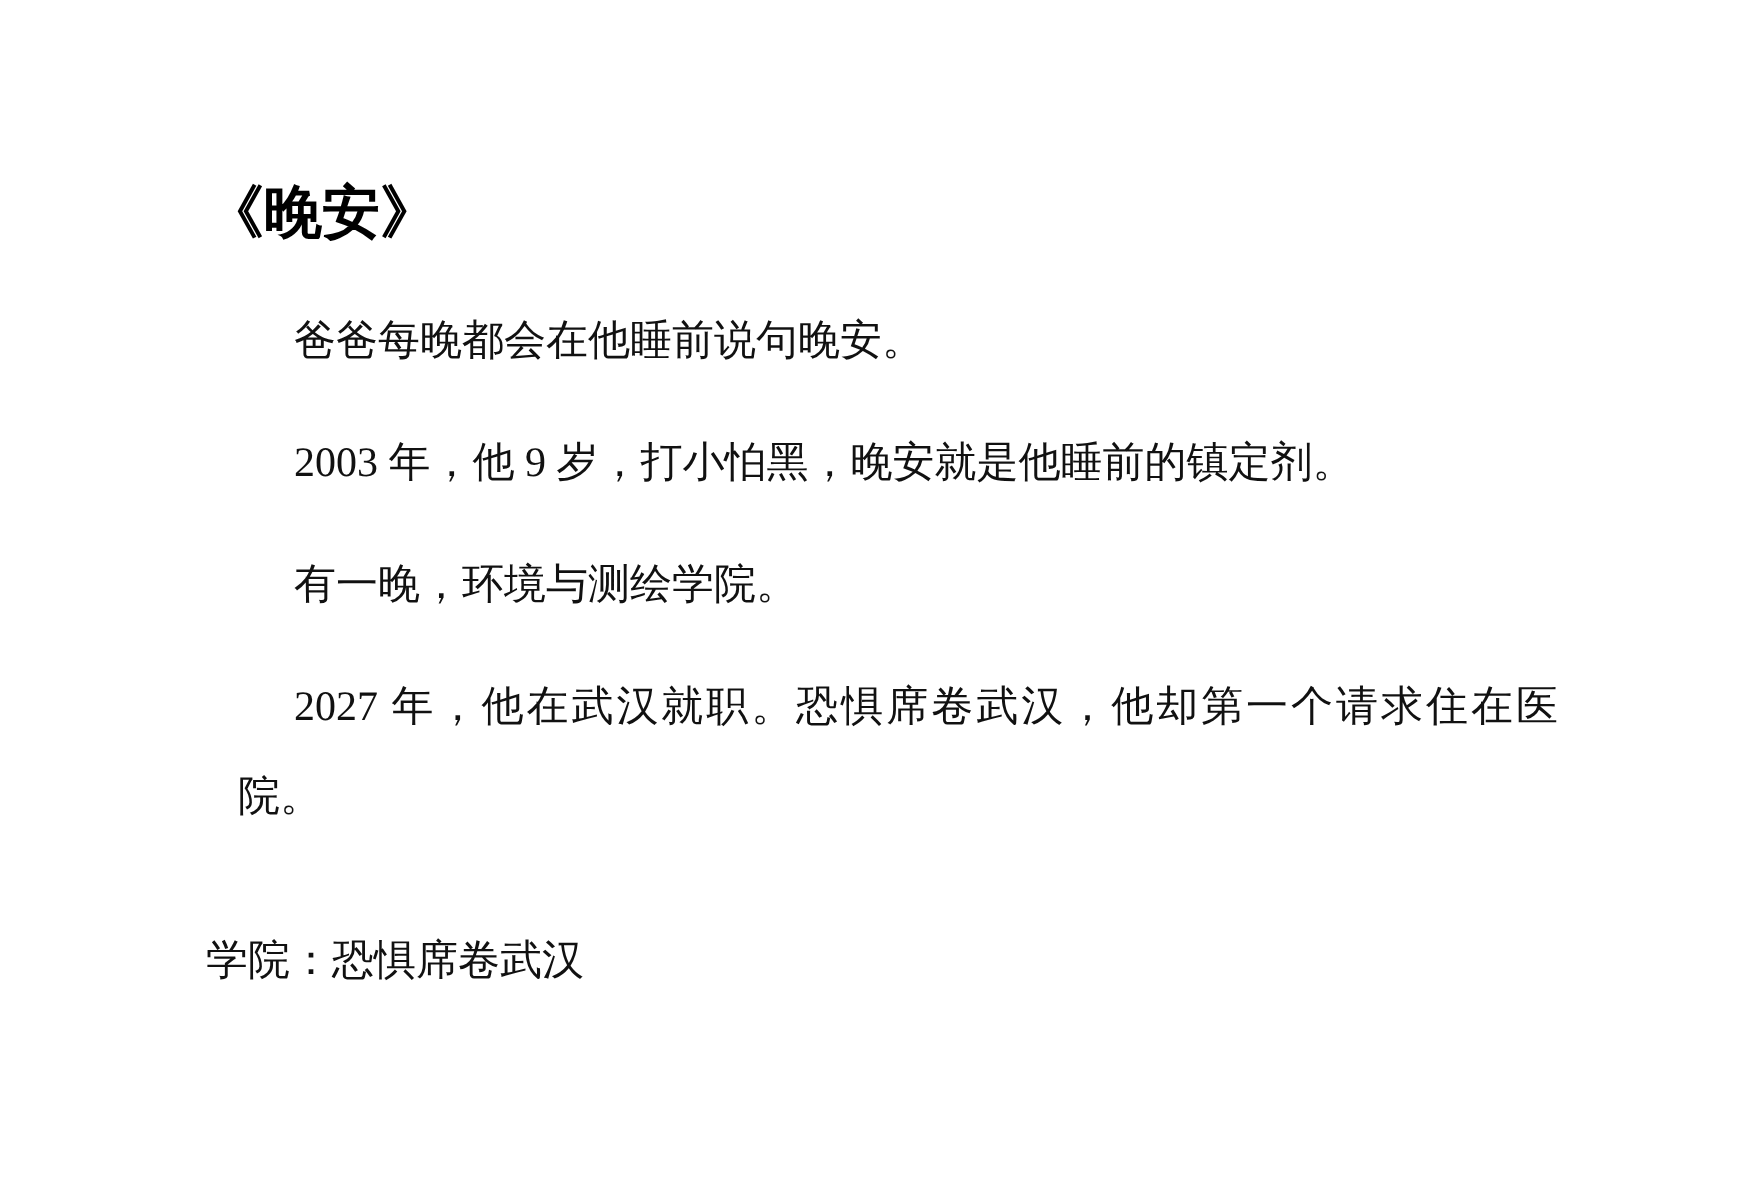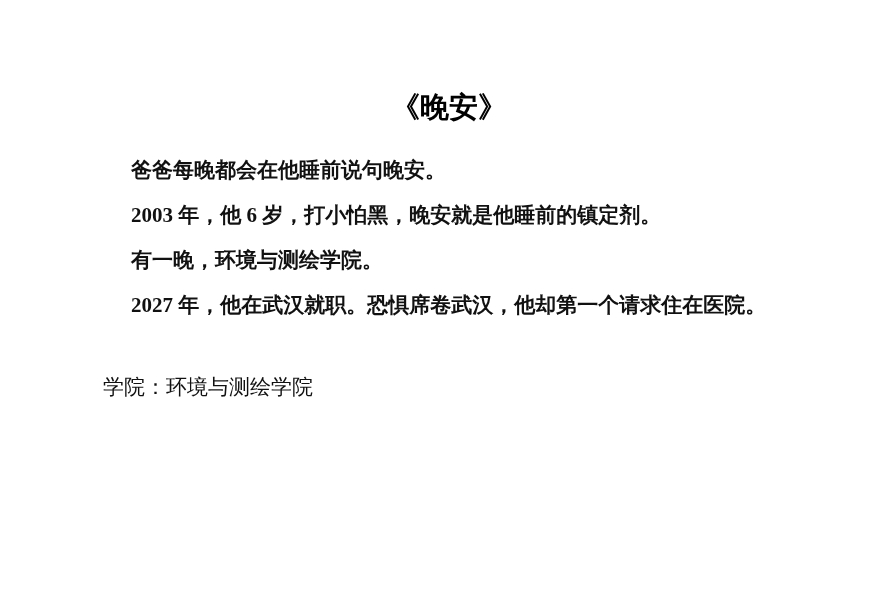--- a/index.html
+++ b/index.html
@@ -17,57 +17,55 @@
     padding-top: 90px;
   }
   .content {
     margin-left: 103px;
     width: 692px;
     font-family: "Liberation Serif", "DejaVu Serif", serif;
     color: #111111;
   }
   .title {
     margin: 0 0 24px 0;
-    text-align: center;
     font-family: "Liberation Sans", "DejaVu Sans", sans-serif;
     font-weight: bold;
     font-size: 29px;
     line-height: 34px;
     color: #000000;
   }
   .para {
-    margin: 0;
+    margin: 16px;
     font-size: 21px;
     line-height: 45px;
     text-align: justify;
     text-justify: inter-ideograph;
     text-indent: 28px;
     word-break: break-all;
-    font-weight: bold;
   }
   .footer-line {
     margin: 37px 0 0 0;
     font-size: 21px;
     line-height: 45px;
     text-indent: 0;
     text-align: left;
   }
 </style>
 </head>
 <body>
 
 <div class="page">
   <div class="content">
     <h1 class="title">《晚安》</h1>
 
     <p class="para">爸爸每晚都会在他睡前说句晚安。</p>
 
-    <p class="para">2003 年，他 6 岁，打小怕黑，晚安就是他睡前的镇定剂。</p>
+    <p class="para">2003 年，他 9 岁，打小怕黑，晚安就是他睡前的镇定剂。</p>
 
     <p class="para">有一晚，环境与测绘学院。</p>
 
 
     <p class="para">2027 年，他在武汉就职。恐惧席卷武汉，他却第一个请求住在医院。</p>
 
 
-    <p class="footer-line">学院：环境与测绘学院</p>
+    <p class="footer-line">学院：恐惧席卷武汉</p>
   </div>
 </div>
 
 </body></html>

